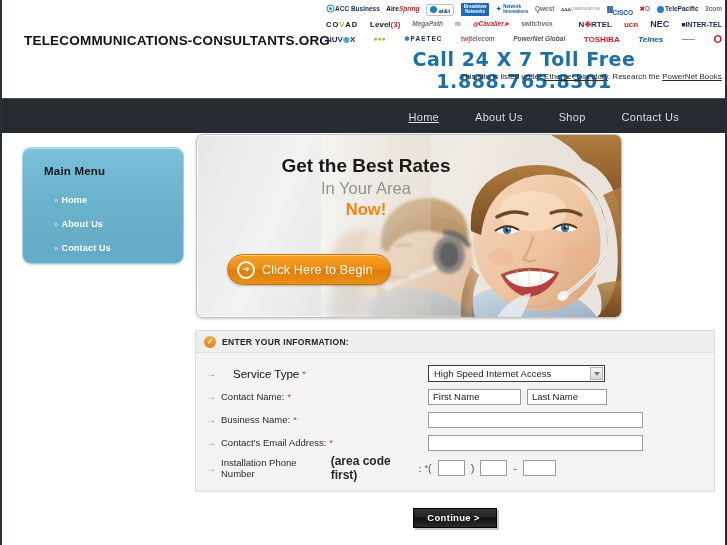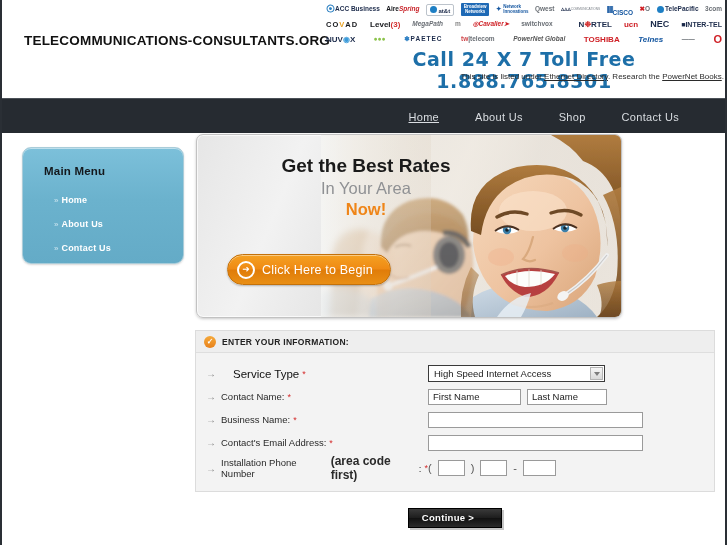--- a/index.html
+++ b/index.html
@@ -294,21 +294,21 @@
   .dash  { font-size: 11px; color: #555; }
 
   .continue-wrap {
     position: absolute;
     left: 193px; top: 374px;
     width: 520px;
     text-align: center;
   }
   .continue-btn {
     display: inline-block;
-    padding: 3px 27px 4px 13px;
+    padding: 3px 16px 4px 13px;
     background: linear-gradient(to bottom, #3a3a3a 0%, #1d1d1d 50%, #111111 51%, #2b2b2b 100%);
     border: 1px solid #000;
     color: #ffffff;
     font-size: 9.5px;
     font-weight: bold;
     letter-spacing: 0.3px;
     box-shadow: 2px 2px 0 rgba(0,0,0,0.22);
     cursor: pointer;
   }
 </style>

